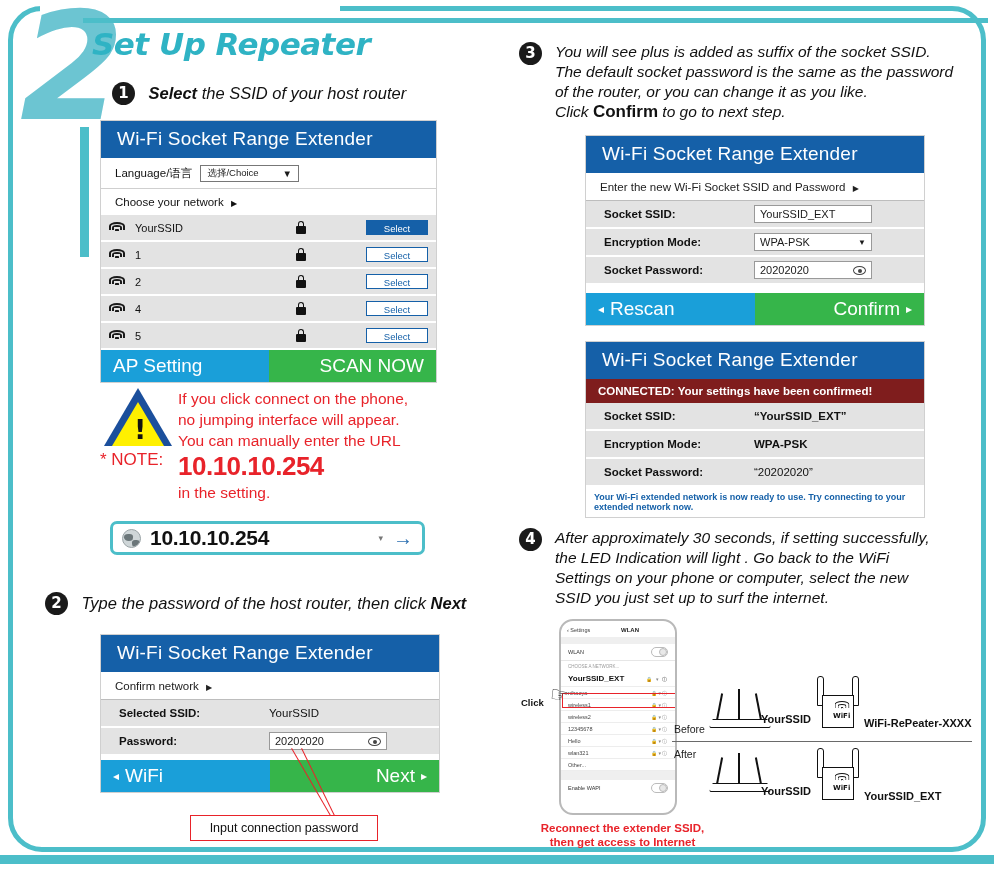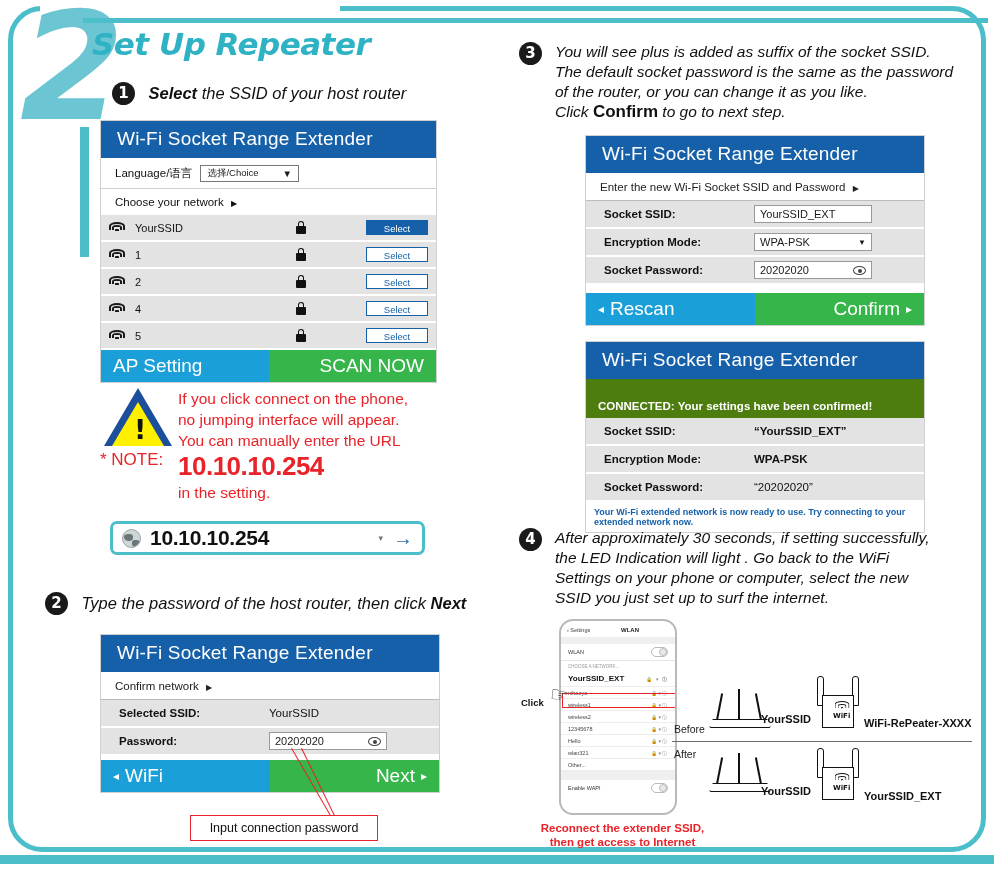--- a/index.html
+++ b/index.html
@@ -141,22 +141,22 @@
   
   #callout{
     position:absolute;left:190px;top:815px;width:188px;height:26px;
     border:1.6px solid #e8232a;background:#fff;box-sizing:border-box;
     display:flex;align-items:center;justify-content:center;font-size:12.5px;color:#111;
   }
   .redline{position:absolute;background:#e8232a;transform-origin:0 0;height:1.4px;}
 
   
   #connected-banner{
-    background:#4d7c0f;color:#fff;font-size:11.5px;font-weight:bold;
-    padding:21px 0 6px 12px;
+    background:#7f1d1d;color:#fff;font-size:11.5px;font-weight:bold;
+    padding:6px 0 6px 12px;
   }
   #ready-note{font-size:9px;color:#1560a8;font-weight:bold;padding:5px 6px 5px 8px;}
 
   
   #phone{
     position:absolute;left:559px;top:619px;width:118px;height:196px;
     border:2px solid #b9b9b9;border-radius:14px;background:#fff;box-sizing:border-box;
     overflow:hidden;
   }
   #ph-nav{display:flex;align-items:center;justify-content:space-between;

